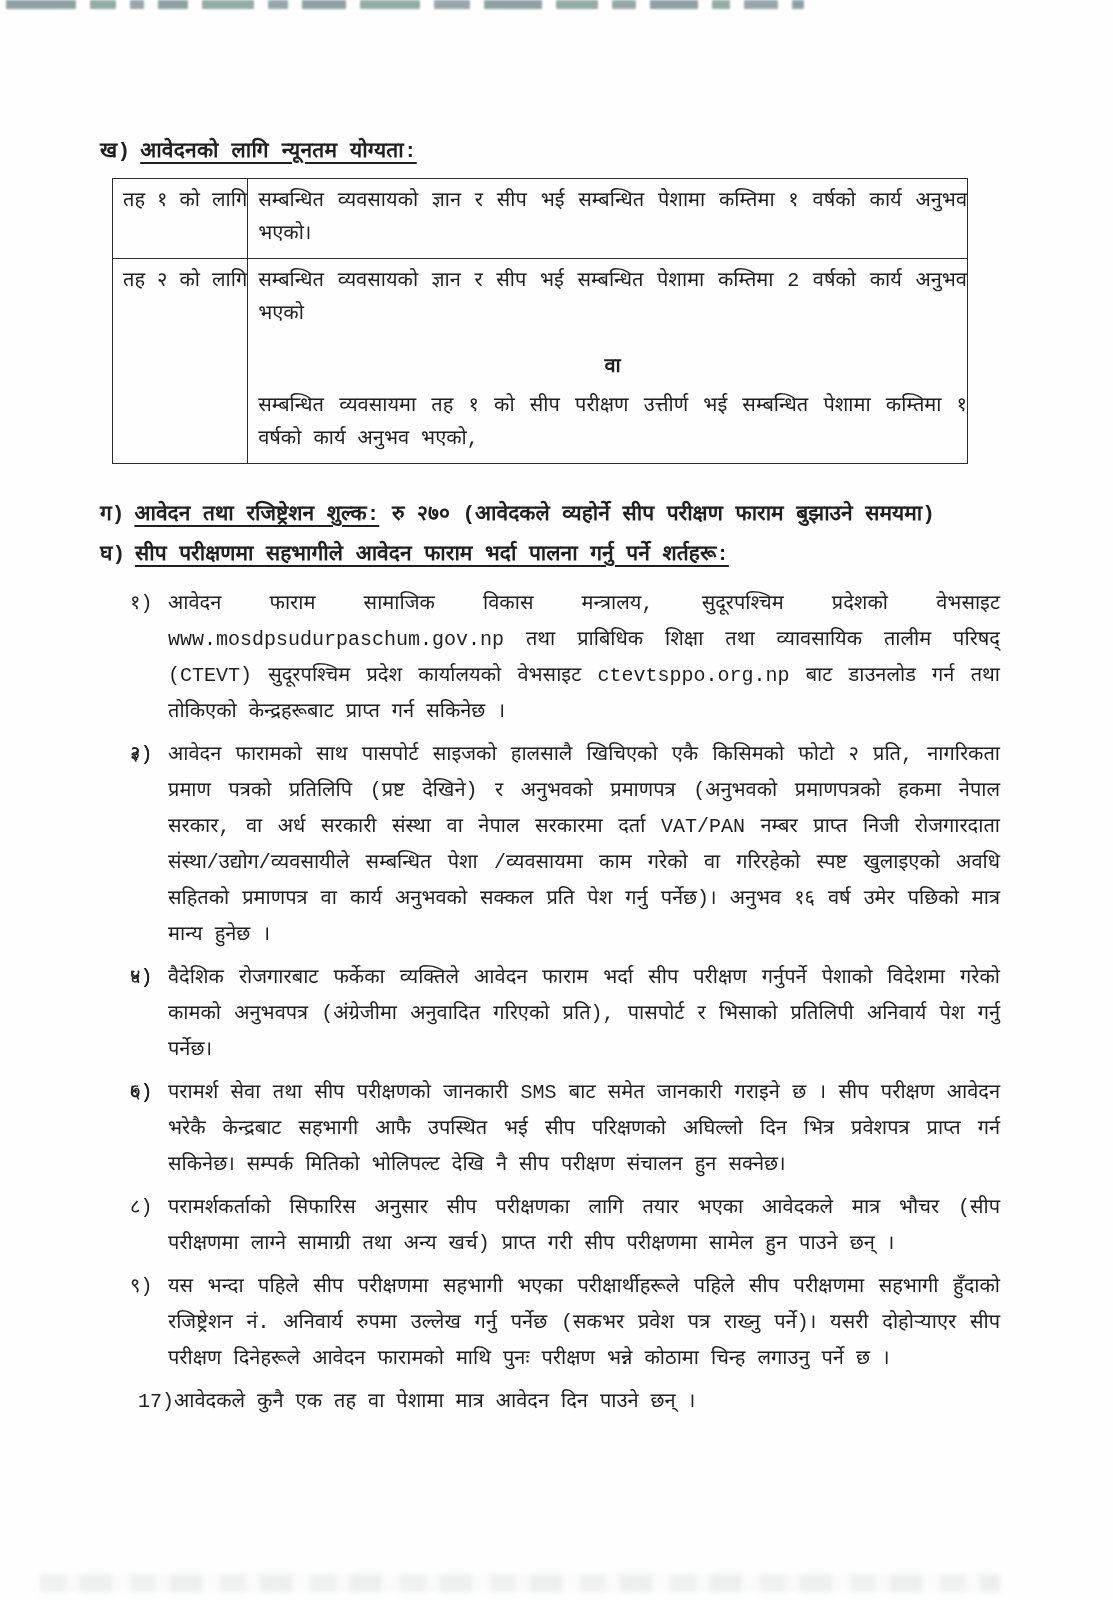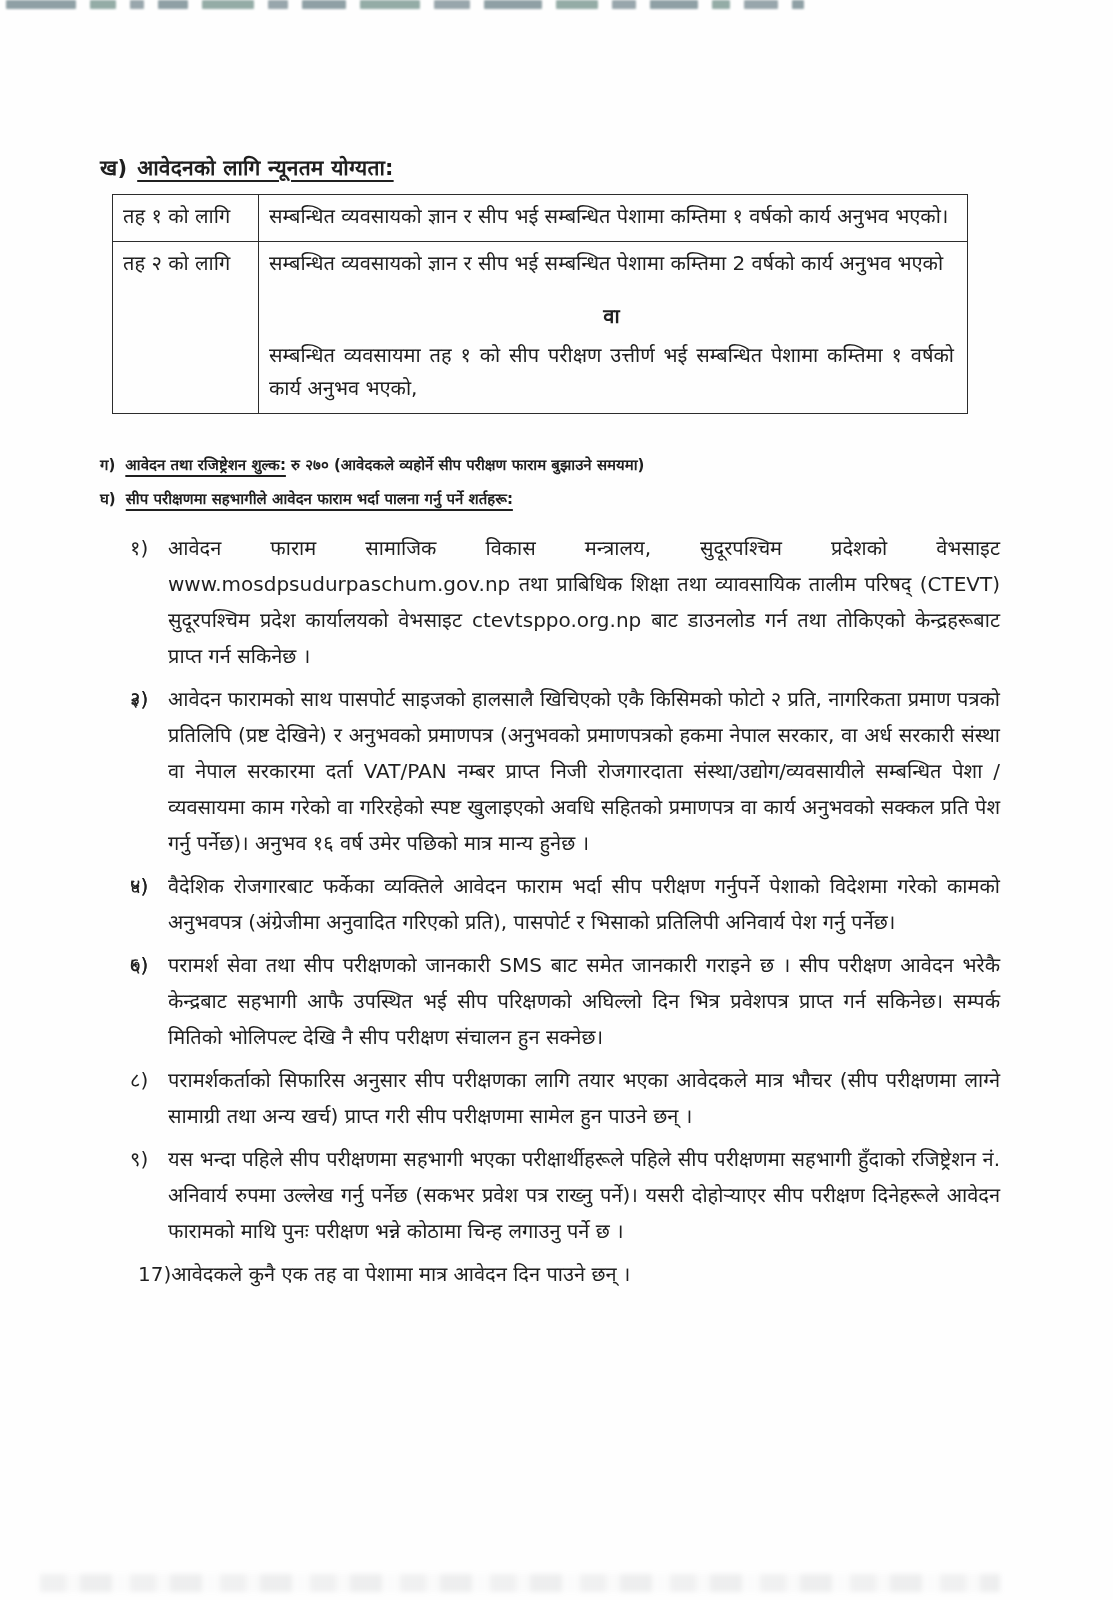--- a/index.html
+++ b/index.html
@@ -44,23 +44,24 @@
     height: 18px;
     background: repeating-linear-gradient(90deg,
       rgba(120,125,130,0.10) 0 26px,
       rgba(120,125,130,0.03) 26px 40px,
       rgba(120,125,130,0.12) 40px 72px,
       rgba(120,125,130,0.02) 72px 90px);
     filter: blur(2.5px);
   }
   .content {
     position: absolute;
-    top: 152px;
+    top: 136px;
     left: 100px;
     width: 900px;
+    font-family: Liberation Mono, monospace;
   }
   .sec-head {
     font-size: 21px;
     font-weight: bold;
     line-height: 32px;
     letter-spacing: 0.2px;
   }
   .sec-head .lbl { text-decoration: none; margin-right: 10px; }
   .u {
     text-decoration: underline;
@@ -71,39 +72,39 @@
     border-collapse: collapse;
     margin-top: 10px;
     margin-left: 12px;
     width: 856px;
     font-size: 20px;
     line-height: 33px;
   }
   table.qual td {
     border: 1.6px solid #2c2c2c;
     vertical-align: top;
-    padding: 5px 13px 8px 10px;
+    padding: 5px 0 8px 10px;
   }
   td.level-cell {
     width: 122px;
     white-space: nowrap;
   }
   td.desc-cell { text-align: justify; }
   .or-word {
     text-align: center;
     font-weight: bold;
     margin: 20px 0 6px 0;
   }
   .fee-line, .gha-line {
-    font-size: 15px;
+    font-size: 21px;
     font-weight: bold;
     line-height: 34px;
   }
   .fee-line { margin-top: 34px; }
-  .gha-line { }
+  .gha-line { margin-top: 6px; }
   .fee-line .lbl, .gha-line .lbl { margin-right: 10px; }
   .cond-list {
     margin-top: 14px;
     margin-left: 30px;
   }
   .cond-item {
     position: relative;
     padding-left: 38px;
     font-size: 20px;
     line-height: 36px;

